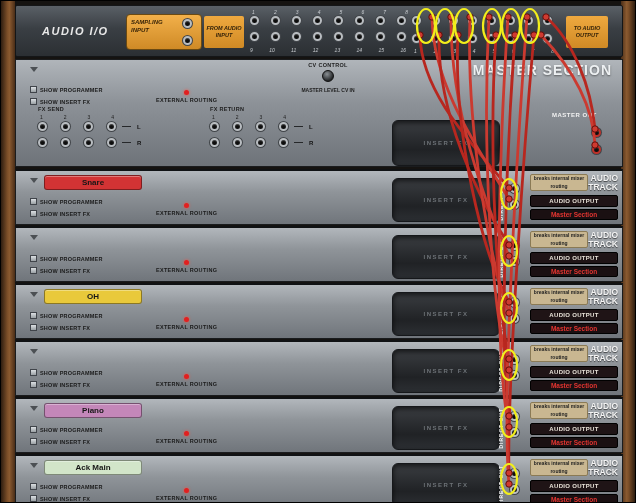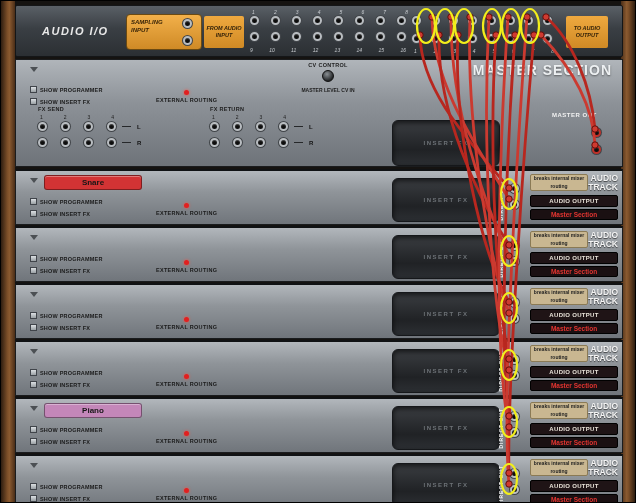--- a/index.html
+++ b/index.html
@@ -343,20 +343,21 @@
     <span class="jack dj1"></span>
     <span class="jack dj2"></span>
     <div class="note">breaks internal mixer routing</div>
     <div class="atrack">AUDIO TRACK</div>
     <div class="aout">AUDIO OUTPUT</div>
     <div class="msec">Master Section</div>
   </section>
 
   <section class="device track" style="top: 282px;">
     <span class="fold" style="left:14px;top:7px;"></span>
+    <div class="tape" style="background: rgb(233, 201, 59);">OH</div>
     <div class="ctl-row r1">
       <span class="chk"></span>
       <span class="clbl">SHOW PROGRAMMER</span>
     </div>
     <div class="ctl-row r2">
       <span class="chk"></span>
       <span class="clbl">SHOW INSERT FX</span>
     </div>
     <div class="ext t-ext">
       <span class="led"></span>
@@ -422,20 +423,21 @@
     <span class="jack dj1"></span>
     <span class="jack dj2"></span>
     <div class="note">breaks internal mixer routing</div>
     <div class="atrack">AUDIO TRACK</div>
     <div class="aout">AUDIO OUTPUT</div>
     <div class="msec">Master Section</div>
   </section>
 
   <section class="device track" style="top: 453px;">
     <span class="fold" style="left:14px;top:7px;"></span>
+    <div class="tape" style="background: rgb(210, 229, 201);">Ack Main</div>
     <div class="ctl-row r1">
       <span class="chk"></span>
       <span class="clbl">SHOW PROGRAMMER</span>
     </div>
     <div class="ctl-row r2">
       <span class="chk"></span>
       <span class="clbl">SHOW INSERT FX</span>
     </div>
     <div class="ext t-ext">
       <span class="led"></span>

